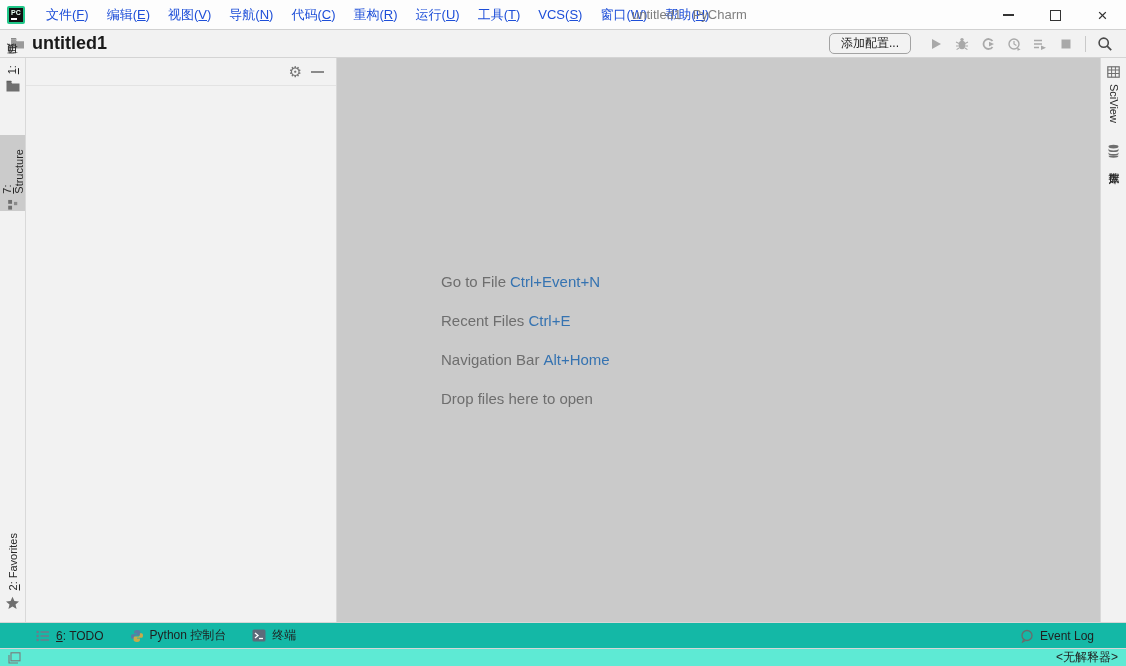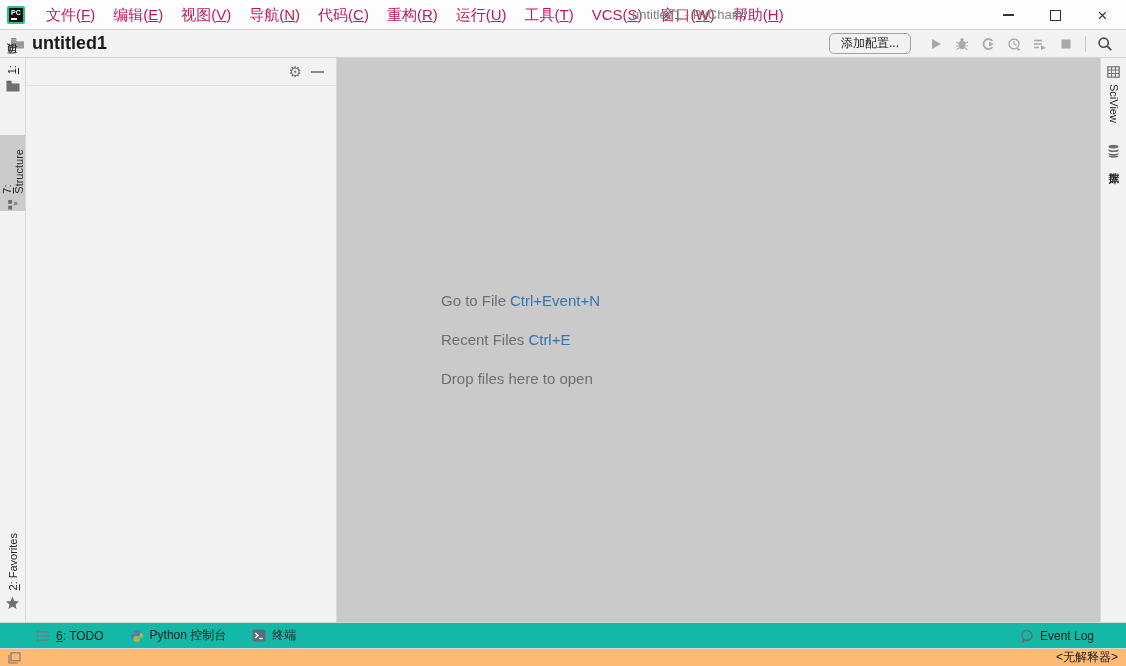--- a/index.html
+++ b/index.html
@@ -9,21 +9,21 @@
 
   
   .titlebar { height:30px; flex:0 0 30px; background:#fdfdfd; border-bottom:1px solid #d1d1d1;
               display:flex; align-items:center; position:relative; }
   .app-logo { width:18px; height:18px; margin-left:7px; background:#111;
               border:2px solid #21c789; border-radius:2px; display:flex; flex-direction:column;
               align-items:flex-start; justify-content:center; padding-left:2px; }
   .app-logo .pc { color:#e8fff4; font-size:7px; font-weight:bold; line-height:7px; letter-spacing:0; }
   .app-logo .bar { width:6px; height:2px; background:#fff; margin-top:2px; }
   .menus { display:flex; margin-left:12px; }
-  .menu-item { font-size:15px; color:#be185d; padding:0 9px; line-height:29px; cursor:default; }
+  .menu-item { font-size:13px; color:#1d4ed8; padding:0 9px; line-height:29px; cursor:default; }
   .menu-item .u { text-decoration:underline; }
   .win-title { position:absolute; left:632px; top:0; line-height:29px; font-size:13px; color:#7f7f7f; }
   .win-controls { position:absolute; right:0; top:0; height:30px; display:flex; }
   .win-btn { width:47px; height:30px; display:flex; align-items:center; justify-content:center; }
   .glyph-min { width:11px; height:2px; background:#333; }
   .glyph-max { width:11px; height:11px; border:1.5px solid #333; }
   .glyph-close { font-size:17px; color:#333; line-height:11px; }
 
   
   .toolbar { height:28px; flex:0 0 28px; background:#f2f2f2; border-bottom:1px solid #d4d4d4;
@@ -65,21 +65,21 @@
 
   .rs-item { position:absolute; left:0; width:25px; display:flex; flex-direction:column; align-items:center; }
 
   
   .bottombar { height:26px; flex:0 0 26px; background:#14b8a6; border-top:1px solid #d6d6d6;
                display:flex; align-items:center; font-size:12px; color:#1f1f1f; }
   .bb-item { display:flex; align-items:center; margin-right:26px; cursor:default; }
   .bb-item .lbl { margin-left:6px; }
   .bb-left { display:flex; margin-left:36px; }
   .bb-right { margin-left:auto; margin-right:32px; display:flex; align-items:center; }
-  .statusbar { height:18px; flex:0 0 18px; background:#fdba74; border-top:1px solid #d6d6d6;
+  .statusbar { height:18px; flex:0 0 18px; background:#5eead4; border-top:1px solid #d6d6d6;
                display:flex; align-items:center; font-size:12px; color:#1f1f1f; }
   .sb-left { margin-left:8px; display:flex; align-items:center; }
   .sb-right { margin-left:auto; margin-right:8px; }
 </style>
 </head>
 <body>
 
 <div class="window">
 
   <div class="titlebar">
@@ -203,20 +203,21 @@
       <div class="panel-header">
         <span class="gear">⚙</span>
         <span class="hide-btn"></span>
       </div>
     </div>
 
     <div class="editor">
       <div class="shortcuts">
         <div class="sc-row"><span class="sc-label">Go to File</span><span class="sc-key">Ctrl+Event+N</span></div>
         <div class="sc-row"><span class="sc-label">Recent Files</span><span class="sc-key">Ctrl+E</span></div>
+        <div class="sc-row"><span class="sc-label">Navigation Bar</span><span class="sc-key">Alt+Home</span></div>
         <div class="sc-row"><span class="sc-label">Drop files here to open</span><span class="sc-key"></span></div>
       </div>
     </div>
 
     <div class="stripe stripe-right">
       <div class="rs-item" style="top:8px;">
         <svg width="13" height="12" viewBox="0 0 13 12">
             <rect x="0.8" y="0.8" width="11.4" height="10.4" fill="none" stroke="#6f6f6f" stroke-width="1.2"></rect>
             <path d="M0.8 4 H12.2 M0.8 7.5 H12.2 M4.6 0.8 V11.2 M8.4 0.8 V11.2" stroke="#6f6f6f" stroke-width="1"></path>
           </svg>

